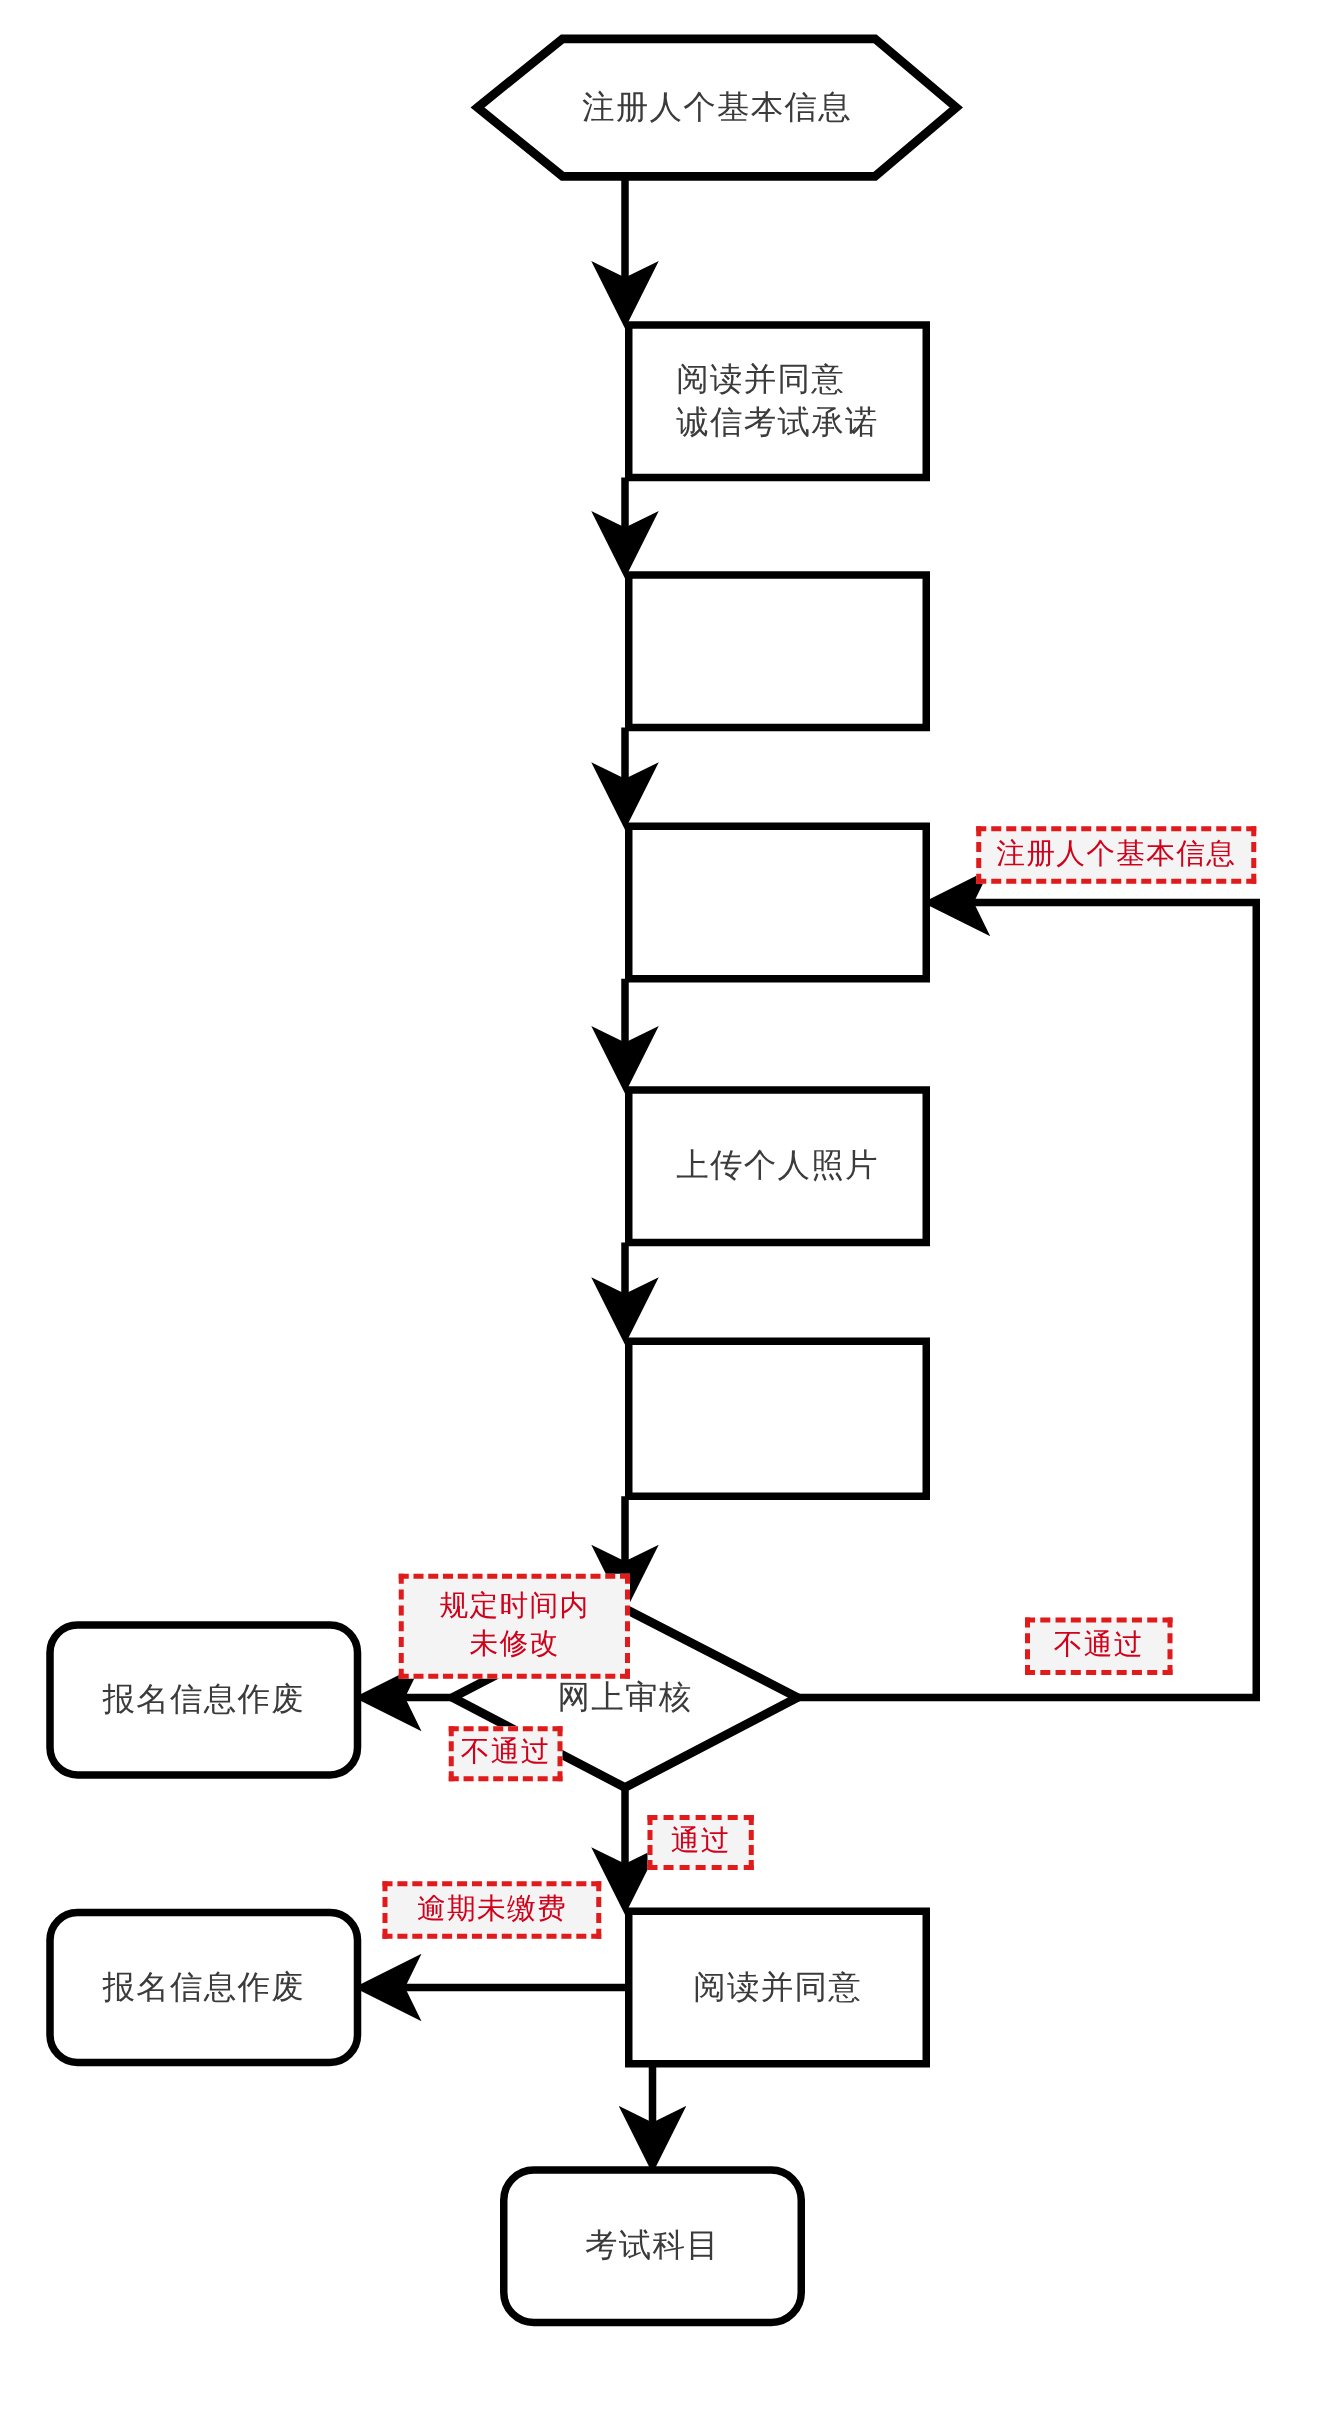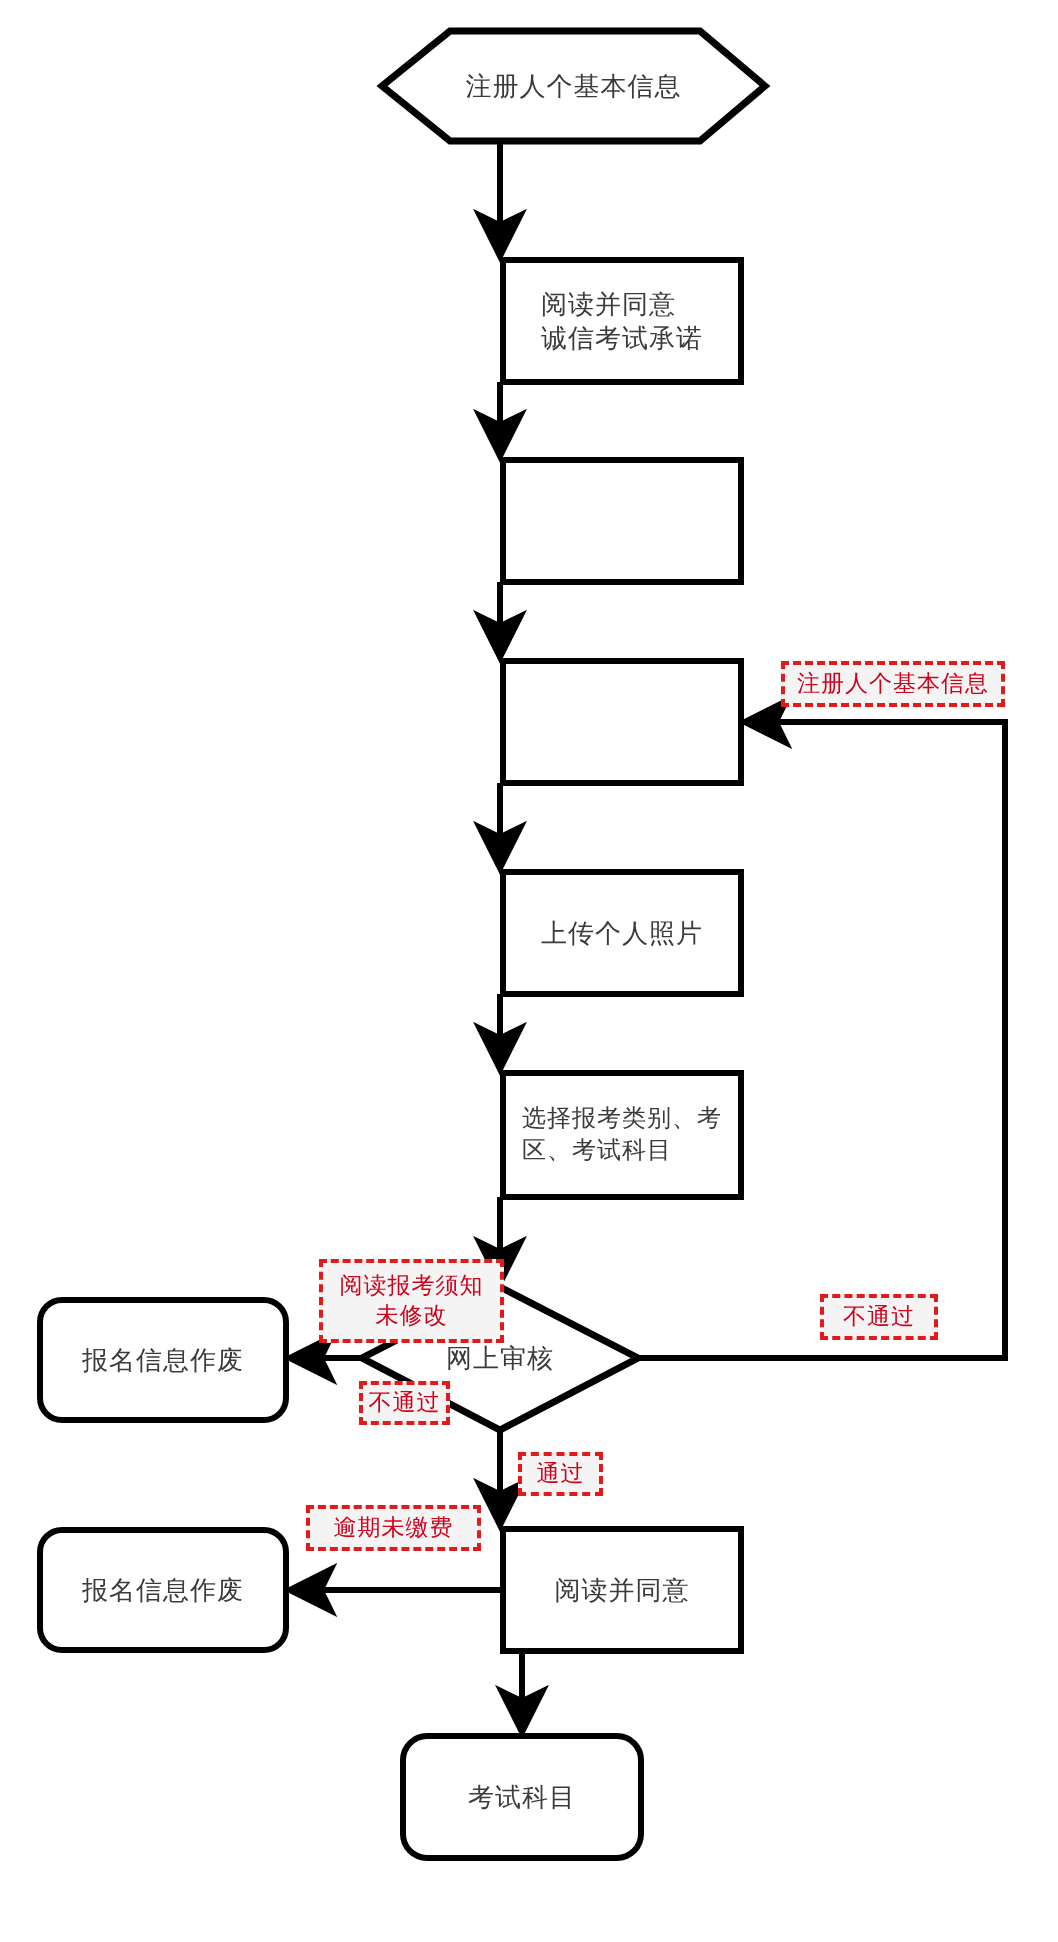--- a/index.html
+++ b/index.html
@@ -101,36 +101,34 @@
 
   <div class="node-label" style="left:382px; top:31px; width:383px; height:110px;">注册人个基本信息</div>
 
   <div class="node-label" style="left:503px; top:260px; width:238px; height:122px;">阅读并同意
 诚信考试承诺</div>
 
 
 
   <div class="node-label" style="left:503px; top:872px; width:238px; height:122px;">上传个人照片</div>
 
-  <div class="node-label" style="left:507px; top:1073px; width:230px; height:124px; font-size:24px;">选择报考类别、考
-区、考试科目</div>
 
   <div class="node-label" style="left:400px; top:1310px; width:200px; height:96px;">网上审核</div>
 
   <div class="node-label" style="left:40px; top:1300px; width:246px; height:120px;">报名信息作废</div>
 
   <div class="node-label" style="left:503px; top:1529px; width:238px; height:122px;">阅读并同意</div>
 
   <div class="node-label" style="left:40px; top:1530px; width:246px; height:120px;">报名信息作废</div>
 
   <div class="node-label" style="left:403px; top:1736px; width:238px; height:122px;">考试科目</div>
 
   <div class="red-tag" style="left:781px; top:661px; width:224px; height:46px;">注册人个基本信息</div>
 
-  <div class="red-tag" style="left:319px; top:1259px; width:185px; height:84px;">阅读报考须知
+  <div class="red-tag" style="left:319px; top:1259px; width:185px; height:84px;">规定时间内
 未修改</div>
 
   <div class="red-tag" style="left:359px; top:1381px; width:91px; height:44px;">不通过</div>
 
   <div class="red-tag" style="left:820px; top:1294px; width:118px; height:46px;">不通过</div>
 
   <div class="red-tag" style="left:518px; top:1452px; width:85px; height:44px;">通过</div>
 
   <div class="red-tag" style="left:306px; top:1505px; width:175px; height:46px;">逾期未缴费</div>
 

